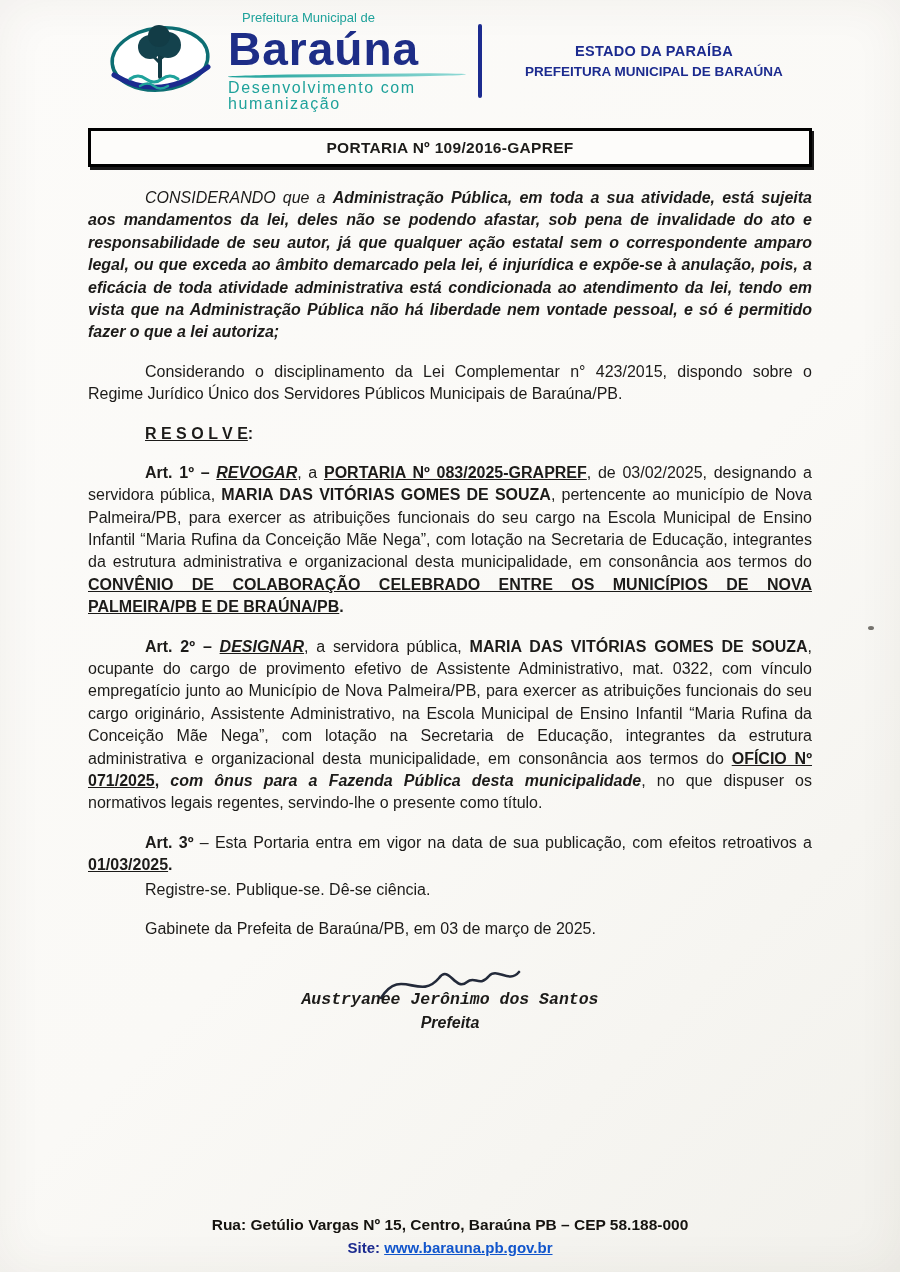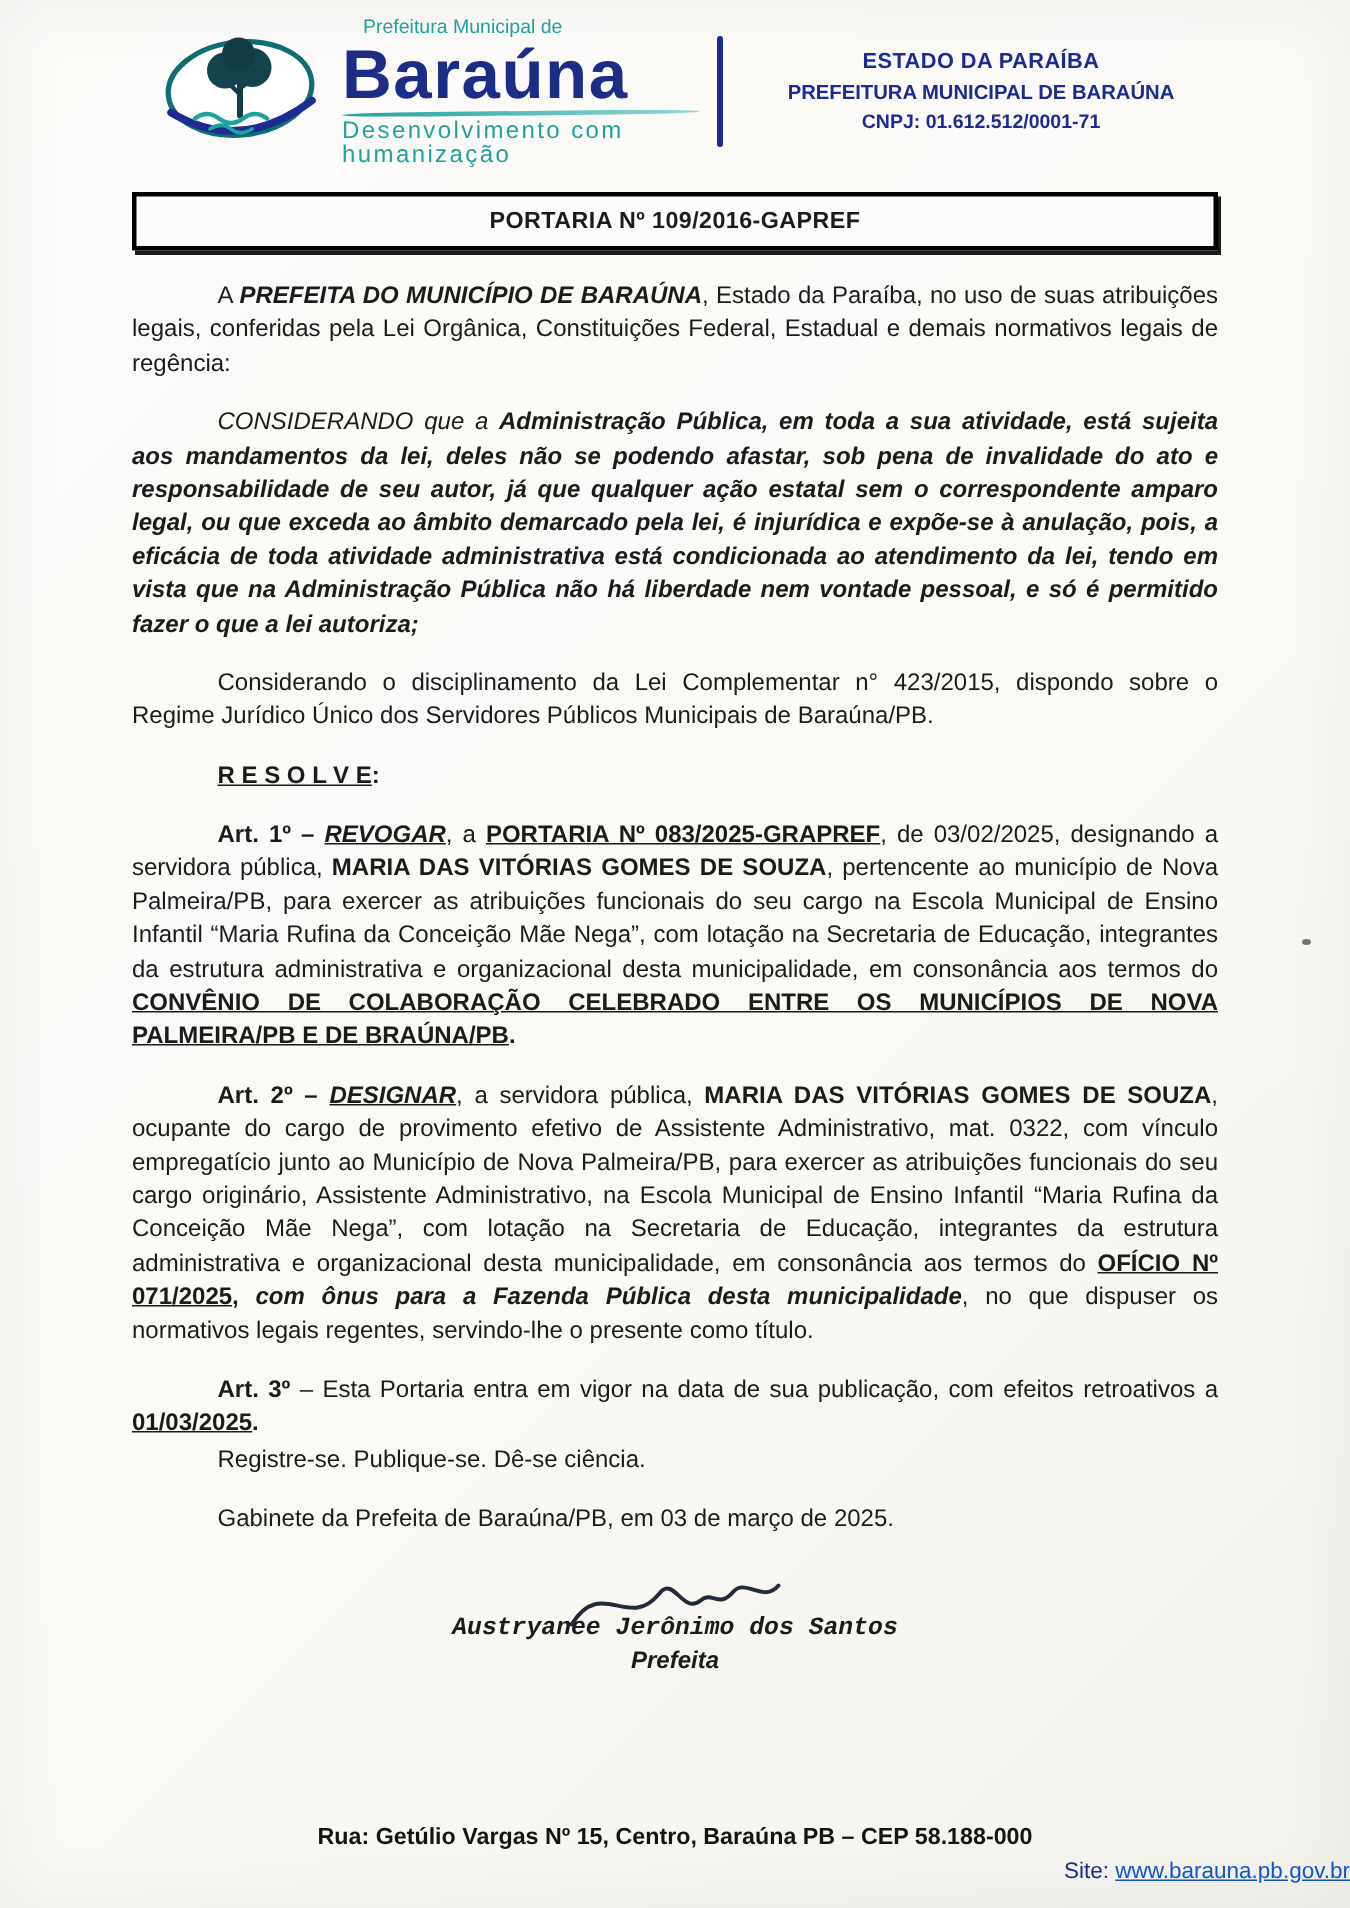--- a/index.html
+++ b/index.html
@@ -61,21 +61,21 @@
 
   
   .signature{text-align:center;margin-top:22px;}
   .sig-squiggle{display:block;margin:0 auto -18px;}
   .sig-name{font-weight:bold;font-style:italic;font-size:16.5px;font-family:Liberation Mono, monospace;}
   .sig-role{font-weight:bold;font-style:italic;font-size:16px;margin-top:5px;}
 
   
   .doc-footer{position:absolute;left:0;right:0;bottom:16px;text-align:center;}
   .addr{font-weight:bold;font-size:15.5px;color:#15130f;}
-  .site-line{margin-top:5px;font-weight:normal;font-size:15px;color:var(--navy);text-align:right;}
+  .site-line{margin-top:5px;font-weight:bold;font-size:15px;color:var(--navy);}
   .site-link{color:var(--link);text-decoration:underline;cursor:pointer;}
 
   .artifact{position:absolute;background:#4a4742;border-radius:50%;opacity:.75;}
 </style>
 </head>
 <body>
 
 <div class="page">
 
   <header class="doc-header">
@@ -95,30 +95,28 @@
         <div class="logo-pre">Prefeitura Municipal de</div>
         <div class="logo-name">Baraúna</div>
         <div class="logo-swoosh"></div>
         <div class="logo-tag">Desenvolvimento com humanização</div>
       </div>
     </div>
     <div class="header-divider"></div>
     <div class="header-right">
       <div class="hr1">ESTADO DA PARAÍBA</div>
       <div class="hr2">PREFEITURA MUNICIPAL DE BARAÚNA</div>
-      <div class="hr3">CNPJ: 01.612.512/0001-71</div>
     </div>
   </header>
 
   <div class="title-box">
     <span>PORTARIA Nº 109/2016-GAPREF</span>
   </div>
 
   <main class="doc-body">
-      <p class="para"><span>A </span><span class="b i">PREFEITA DO MUNICÍPIO DE BARAÚNA</span><span>, Estado da Paraíba, no uso de suas atribuições legais, conferidas pela Lei Orgânica, Constituições Federal, Estadual e demais normativos legais de regência:</span></p>
       <p class="para"><span class="i">CONSIDERANDO que a </span><span class="b i">Administração Pública, em toda a sua atividade, está sujeita aos mandamentos da lei, deles não se podendo afastar, sob pena de invalidade do ato e responsabilidade de seu autor, já que qualquer ação estatal sem o correspondente amparo legal, ou que exceda ao âmbito demarcado pela lei, é injurídica e expõe-se à anulação, pois, a eficácia de toda atividade administrativa está condicionada ao atendimento da lei, tendo em vista que na Administração Pública não há liberdade nem vontade pessoal, e só é permitido fazer o que a lei autoriza;</span></p>
       <p class="para"><span>Considerando o disciplinamento da Lei Complementar n° 423/2015, dispondo sobre o Regime Jurídico Único dos Servidores Públicos Municipais de Baraúna/PB.</span></p>
       <p class="para left"><span class="b u">R E S O L V E</span><span class="b">:</span></p>
       <p class="para"><span class="b">Art. 1º – </span><span class="b i u">REVOGAR</span><span>, a </span><span class="b u">PORTARIA Nº 083/2025-GRAPREF</span><span>, de 03/02/2025, designando a servidora pública, </span><span class="b">MARIA DAS VITÓRIAS GOMES DE SOUZA</span><span>, pertencente ao município de Nova Palmeira/PB, para exercer as atribuições funcionais do seu cargo na Escola Municipal de Ensino Infantil “Maria Rufina da Conceição Mãe Nega”, com lotação na Secretaria de Educação, integrantes da estrutura administrativa e organizacional desta municipalidade, em consonância aos termos do </span><span class="b u">CONVÊNIO DE COLABORAÇÃO CELEBRADO ENTRE OS MUNICÍPIOS DE NOVA PALMEIRA/PB E DE BRAÚNA/PB</span><span class="b">.</span></p>
       <p class="para"><span class="b">Art. 2º – </span><span class="b i u">DESIGNAR</span><span>, a servidora pública, </span><span class="b">MARIA DAS VITÓRIAS GOMES DE SOUZA</span><span>, ocupante do cargo de provimento efetivo de Assistente Administrativo, mat. 0322, com vínculo empregatício junto ao Município de Nova Palmeira/PB, para exercer as atribuições funcionais do seu cargo originário, Assistente Administrativo, na Escola Municipal de Ensino Infantil “Maria Rufina da Conceição Mãe Nega”, com lotação na Secretaria de Educação, integrantes da estrutura administrativa e organizacional desta municipalidade, em consonância aos termos do </span><span class="b u">OFÍCIO Nº 071/2025</span><span class="b">, </span><span class="b i">com ônus para a Fazenda Pública desta municipalidade</span><span>, no que dispuser os normativos legais regentes, servindo-lhe o presente como título.</span></p>
       <p class="para mb0"><span class="b">Art. 3º</span><span> – Esta Portaria entra em vigor na data de sua publicação, com efeitos retroativos a </span><span class="b u">01/03/2025</span><span class="b">.</span></p>
       <p class="para left"><span>Registre-se. Publique-se. Dê-se ciência.</span></p>
       <p class="para left"><span>Gabinete da Prefeita de Baraúna/PB, em 03 de março de 2025.</span></p>
     </main>
 

